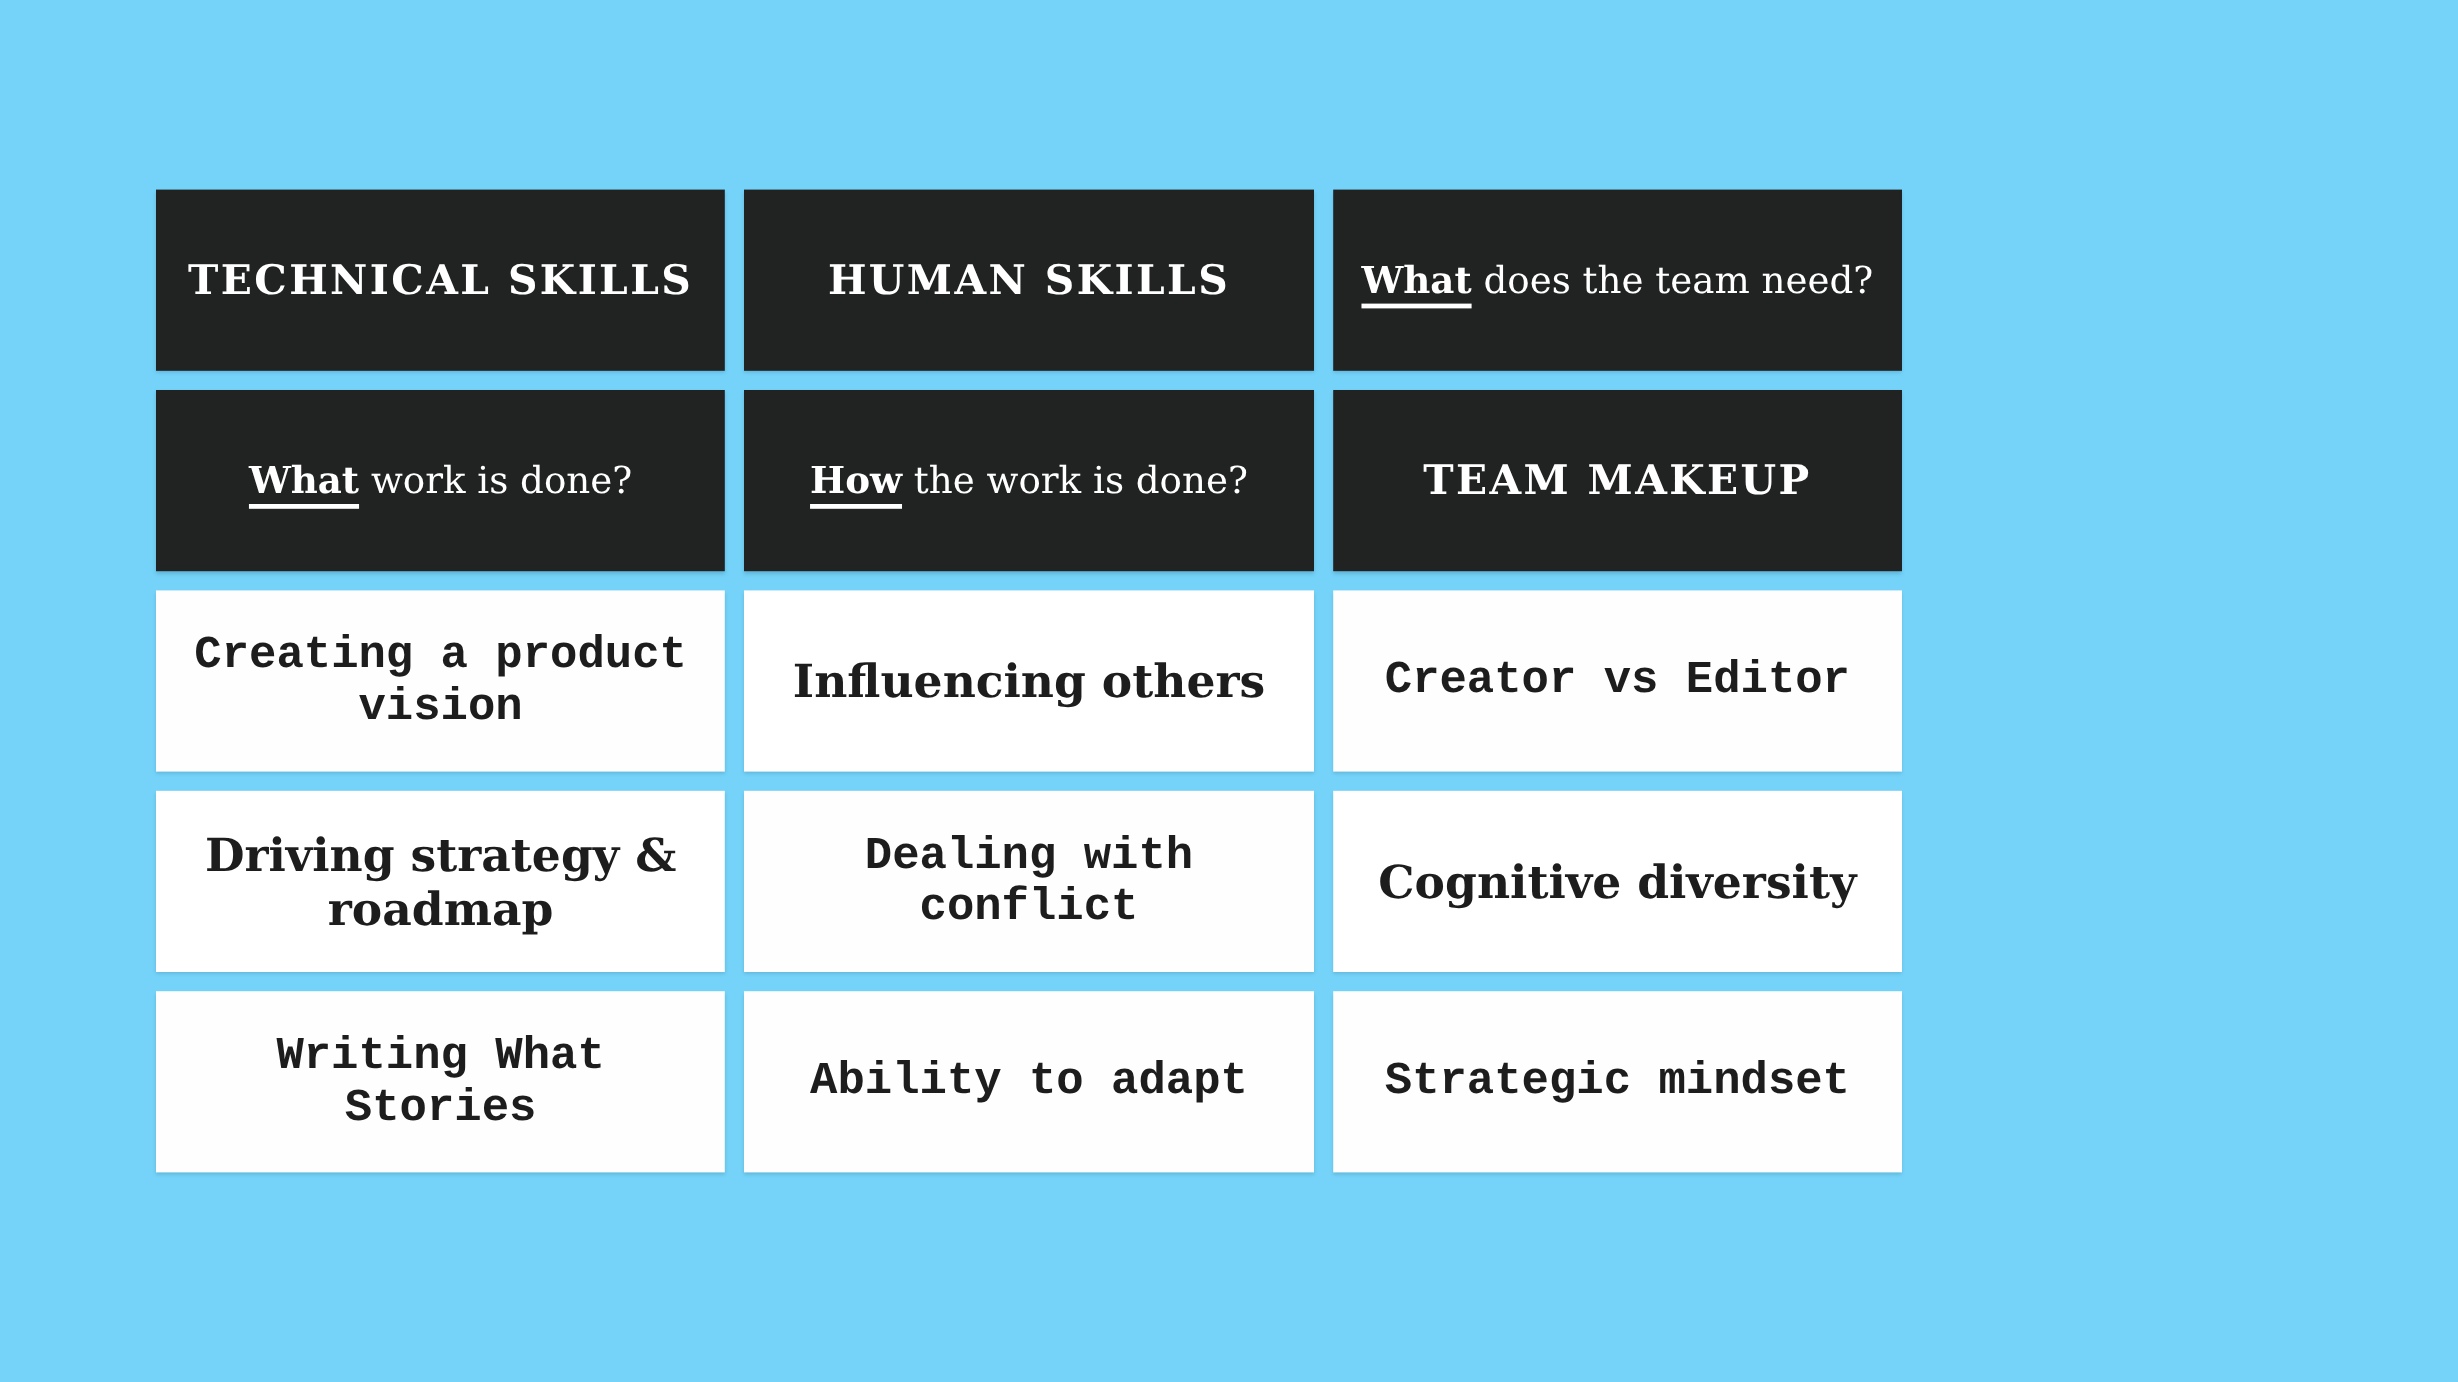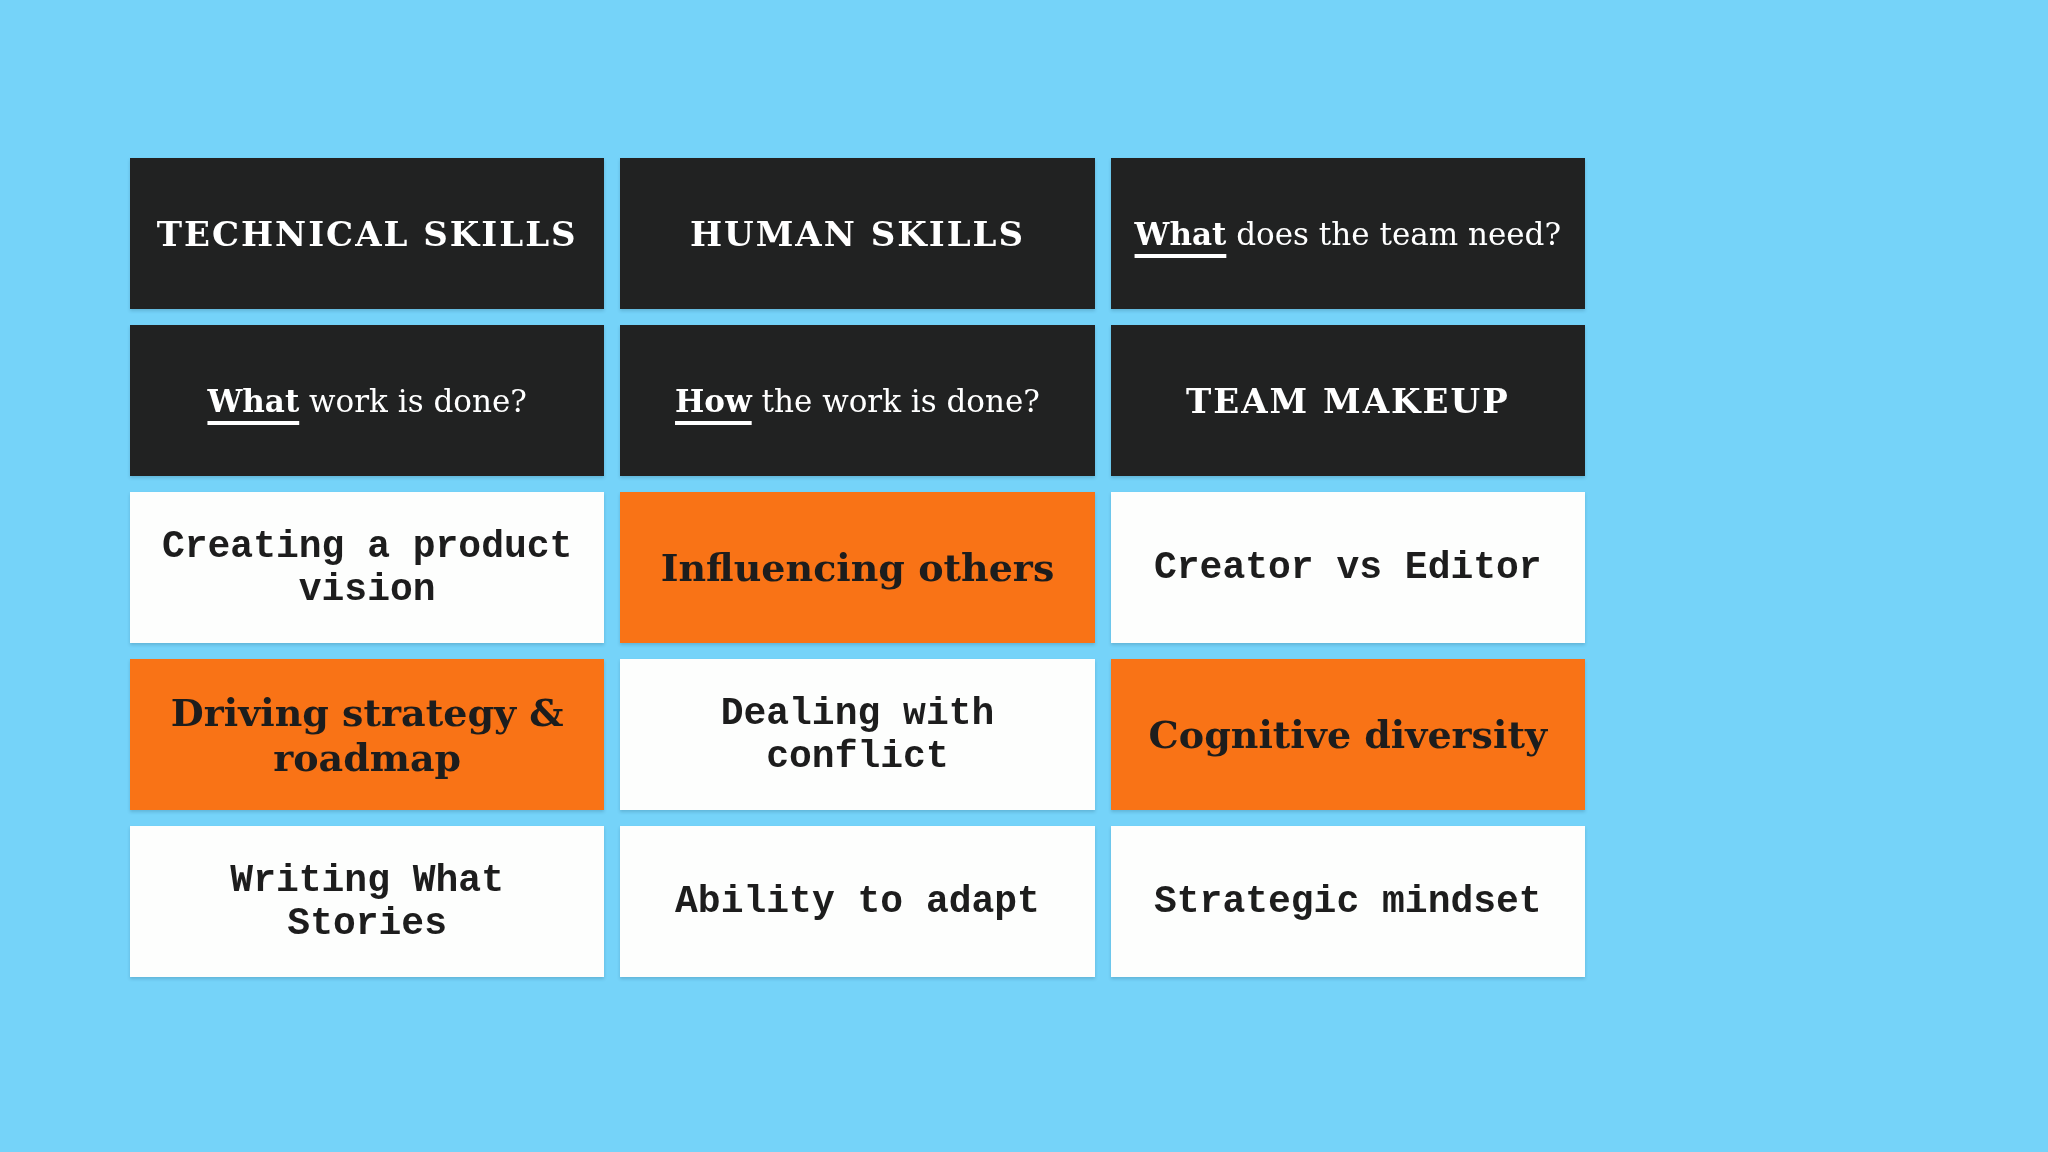--- a/index.html
+++ b/index.html
@@ -39,21 +39,21 @@
   .cell.dark {
     background: #212222;
     color: #FFFFFF;
   }
   .cell.light {
     background: #FDFEFD;
     color: #1D1D1D;
     font-family: Liberation Mono, monospace;
   }
   .cell.highlighted {
-    background: #f97316;
+    background: #ffffff;
     color: #1D1D1D;
   }
   .header-cell {
     font-size: 34px;
     font-weight: 700;
     letter-spacing: 2px;
     text-transform: uppercase;
   }
   .question-cell {
     font-size: 31px;

